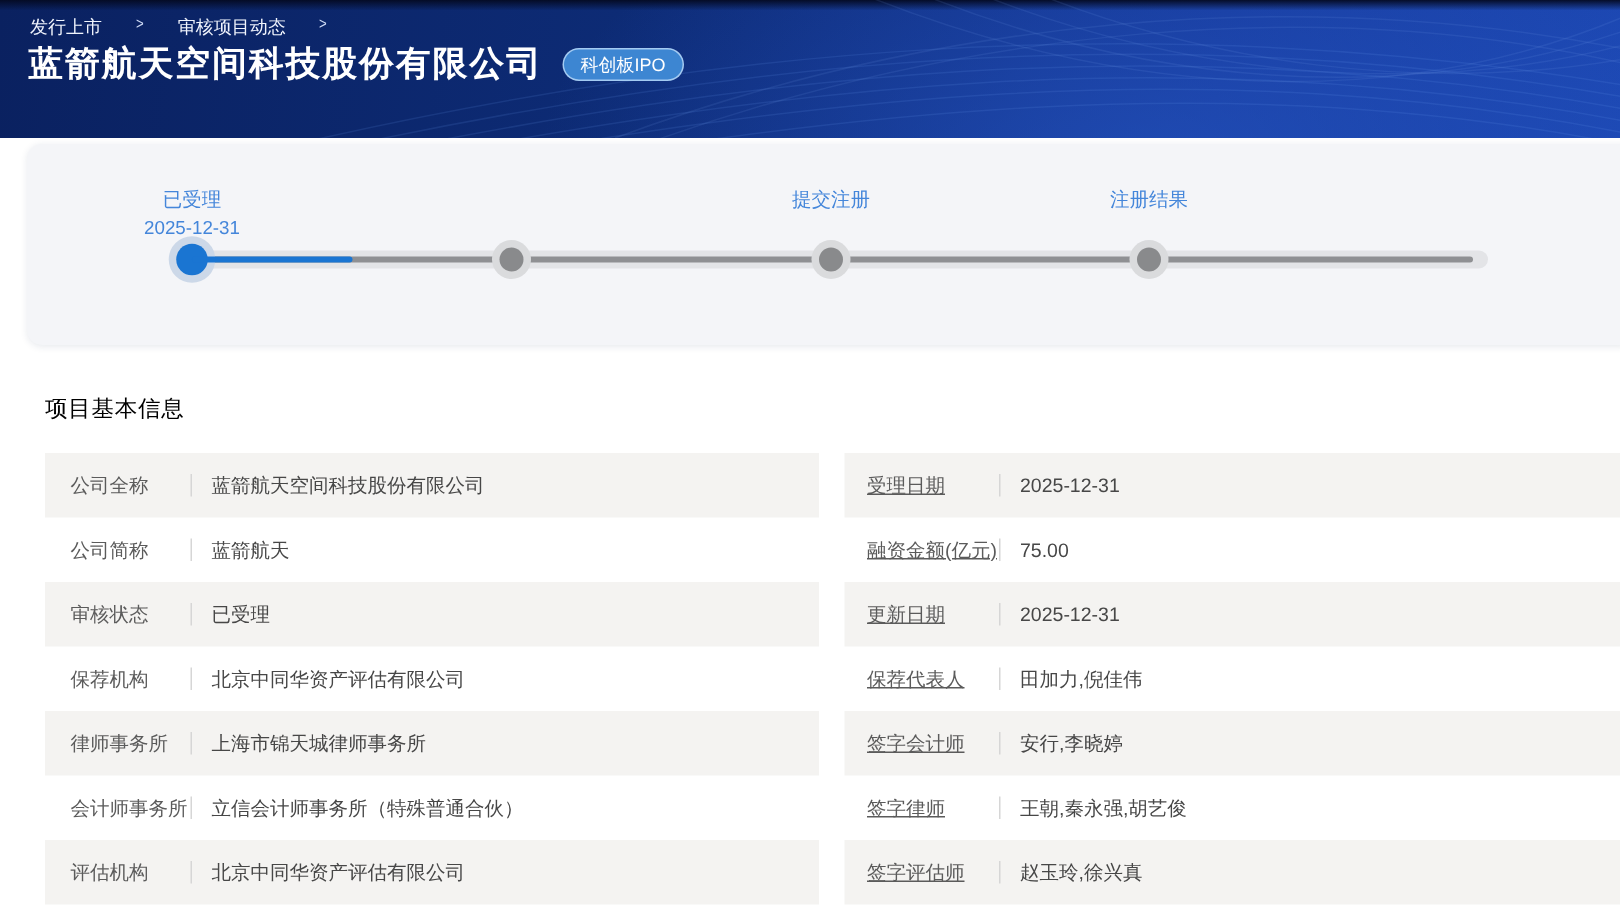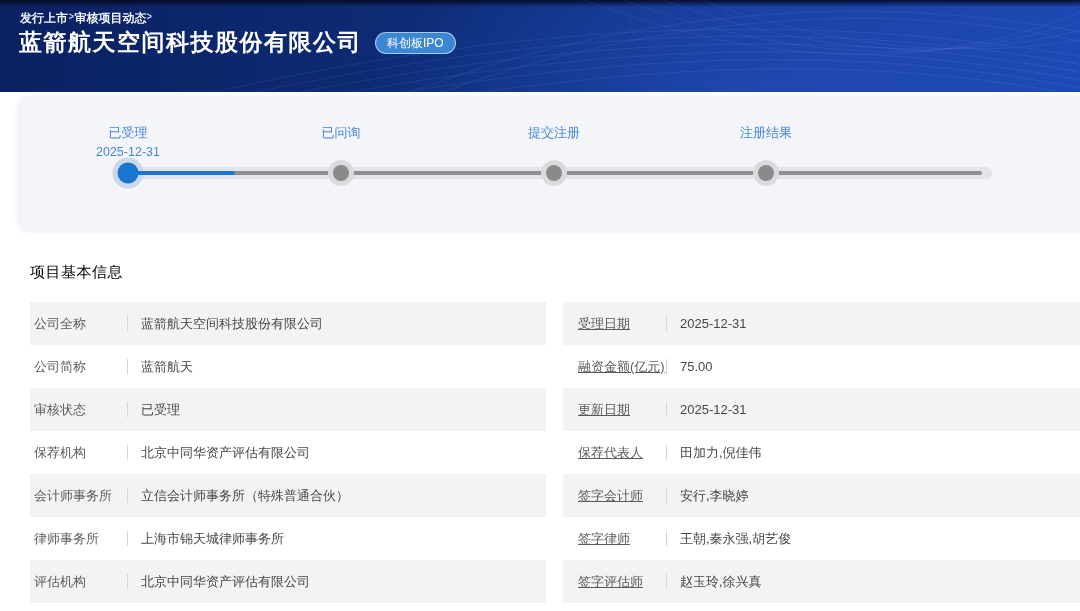--- a/index.html
+++ b/index.html
@@ -16,22 +16,22 @@
       radial-gradient(ellipse 600px 300px at 72% 120%, rgba(40,90,200,.55), rgba(40,90,200,0) 70%),
       linear-gradient(97deg,#0a2160 0%, #0d2b75 38%, #16399b 75%, #1c47b2 100%);
   }
   .header-top-strip {
     position:absolute; top:0; left:0; right:0; height:7px;
     background:linear-gradient(180deg, rgba(4,10,34,.95), rgba(4,10,34,0));
     pointer-events:none;
   }
   .header-deco { position:absolute; inset:0; width:100%; height:100%; pointer-events:none; }
   .breadcrumb {
-    position:absolute; top:10px; left:20px; display:flex; align-items:flex-start; gap:0;
-    font-size:12px; color:#f0f4fd; z-index:2;font-weight:bold;
+    position:absolute; top:10px; left:20px; display:flex; align-items:flex-start; gap:22px;
+    font-size:12px; color:#f0f4fd; z-index:2;
   }
   .crumb { cursor:pointer; }
   .crumb-sep { color:#cdd9f4; font-size:11px; transform:scaleX(.8); }
   .title-row { position:absolute; top:27px; left:19px; display:flex; align-items:center; z-index:2; }
   .page-title { color:#ffffff; font-size:23px; font-weight:bold; letter-spacing:1.5px; }
   .badge {
     margin-left:13px; height:22px; line-height:20px; padding:0 11px;
     border-radius:12px; background:#3d86d2; border:1px solid rgba(170,207,243,.95);
     color:#ffffff; font-size:12px; white-space:nowrap;
   }
@@ -80,21 +80,21 @@
     letter-spacing:.5px;
   }
 
   
   .info { display:flex; margin-top:20px; padding-left:30px; }
   .col { display:flex; flex-direction:column; }
   .col-left { width:516px; }
   .col-right { flex:1; margin-left:17px; }
   .row { height:43px; display:flex; align-items:center; font-size:13px; }
   .col .row:nth-of-type(odd) { background:#f4f3f1; }
-  .label { color:#5b5b5b; padding-left:4px; flex:0 0 97px; white-space:nowrap; }
+  .label { color:#5b5b5b; padding-left:17px; flex:0 0 97px; white-space:nowrap; }
   .col-right .label { padding-left:15px; flex-basis:103px;text-decoration:underline; }
   .divider { width:1px; height:15px; background:#d6d6d6; flex:0 0 1px; }
   .value { color:#474747; margin-left:13px; white-space:nowrap; }
 </style>
 </head>
 <body>
 
 <div class="header">
   <div class="header-top-strip"></div>
   <svg class="header-deco" viewBox="0 0 1080 92" preserveAspectRatio="none">
@@ -136,21 +136,20 @@
   </div>
   <div class="stages">
 
       <div class="stage">
         <div class="stage-label">已受理</div>
         <div class="stage-date">2025-12-31</div>
         <div class="node"></div>
       </div>
 
       <div class="stage">
-        <div class="stage-label">已问询</div>
         <div class="stage-date"></div>
         <div class="node"></div>
       </div>
 
 
       <div class="stage">
         <div class="stage-label">提交注册</div>
         <div class="stage-date"></div>
         <div class="node"></div>
       </div>
@@ -186,29 +185,29 @@
         <span class="value">已受理</span>
       </div>
 
       <div class="row">
         <span class="label">保荐机构</span>
         <span class="divider"></span>
         <span class="value">北京中同华资产评估有限公司</span>
       </div>
 
       <div class="row">
+        <span class="label">律师事务所</span>
+        <span class="divider"></span>
+        <span class="value">上海市锦天城律师事务所</span>
+      </div>
+
+      <div class="row">
         <span class="label">会计师事务所</span>
         <span class="divider"></span>
         <span class="value">立信会计师事务所（特殊普通合伙）</span>
-      </div>
-
-      <div class="row">
-        <span class="label">律师事务所</span>
-        <span class="divider"></span>
-        <span class="value">上海市锦天城律师事务所</span>
       </div>
 
       <div class="row">
         <span class="label">评估机构</span>
         <span class="divider"></span>
         <span class="value">北京中同华资产评估有限公司</span>
       </div>
     </div>
   <div class="col col-right">
 

